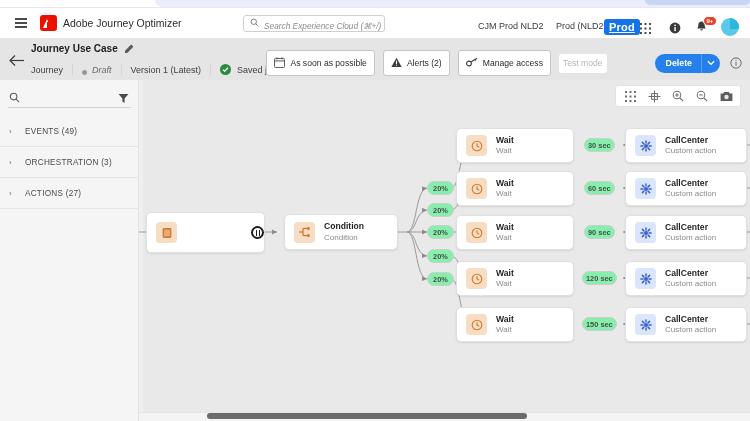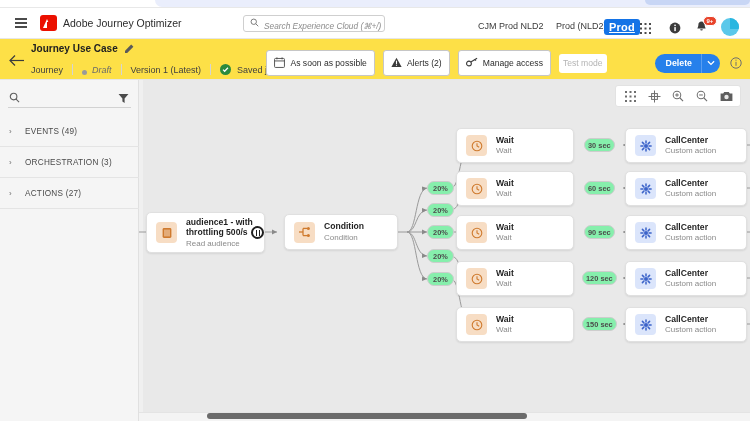--- a/index.html
+++ b/index.html
@@ -88,21 +88,21 @@
     border-radius: 50%; background: #5bc8ea; overflow: hidden; cursor: pointer;
   }
   .avatar::after {
     content: ""; position: absolute; left: 9px; top: 0; width: 9px; height: 11px;
     background: #29b6e0;
   }
 
   
   .subheader {
     position: absolute; top: 39px; left: 0; width: 750px; height: 41px;
-    background: #fde047; border-bottom: 1px solid #e6e6e6;
+    background: #e5e5e5; border-bottom: 1px solid #e6e6e6;
   }
   .back-arrow {
     position: absolute; left: 8px; top: 12px; width: 18px; height: 18px;
     display: flex; align-items: center; justify-content: center; cursor: pointer;
   }
   .jtitle-row {
     position: absolute; left: 31px; top: 4px;
     display: flex; align-items: center; gap: 6px;
   }
   .jtitle { font-size: 10px; font-weight: bold; color: #202020; }
@@ -514,24 +514,20 @@
       <div class="node-ico ico-orange">
         <svg width="12" height="12" viewBox="0 0 12 12">
             <rect x="1.6" y="1" width="8.8" height="10" rx="1.4" fill="#cf7a2e"></rect>
             <g stroke="#f7ddc4" stroke-width="1">
               <line x1="4" y1="2.6" x2="4" y2="9.4"></line>
               <line x1="6" y1="2.6" x2="6" y2="9.4"></line>
               <line x1="8" y1="2.6" x2="8" y2="9.4"></line>
             </g>
           </svg>
       </div>
-      <div class="node-txt">
-        <div class="node-title" style="max-width:78px;">audience1 - with throttling 500/s</div>
-        <div class="node-sub">Read audience</div>
-      </div>
     </div>
     <div class="throttle-badge">
         <i></i>
       </div>
 
     <div class="node condition-node">
       <div class="node-ico ico-orange">
         <svg width="13" height="12" viewBox="0 0 13 12">
             <g stroke="#cf7a2e" stroke-width="1.3" fill="none">
               <line x1="1" y1="6" x2="5" y2="6"></line>

